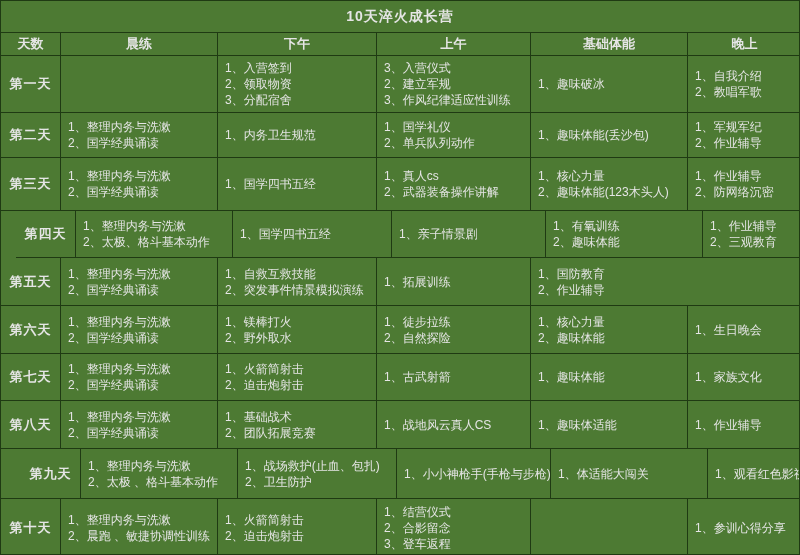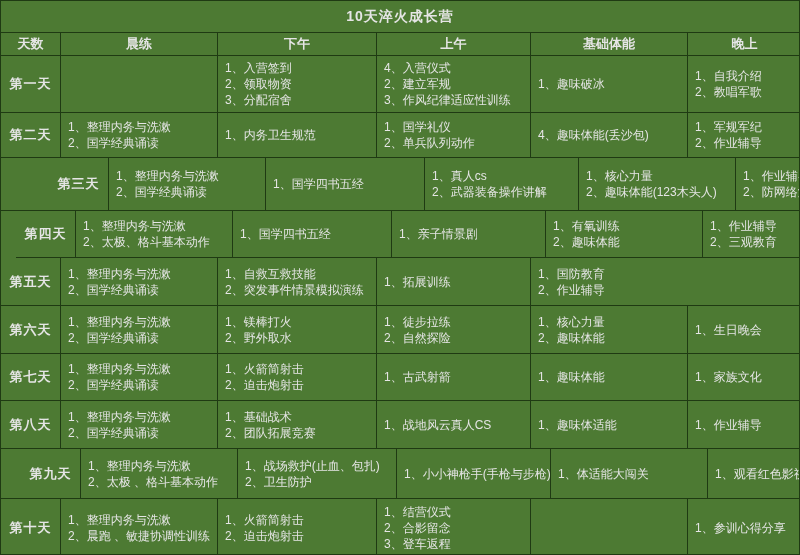--- a/index.html
+++ b/index.html
@@ -59,21 +59,21 @@
   <div id="rows-container">
       <div class="grid-row" style="height: 57px;">
         <div class="cell day-cell">第一天</div>
         <div class="cell item-cell"></div>
         <div class="cell item-cell">
           <div class="item-line">1、入营签到</div>
           <div class="item-line">2、领取物资</div>
           <div class="item-line">3、分配宿舍</div>
         </div>
         <div class="cell item-cell">
-          <div class="item-line">4、入营仪式</div>
+          <div class="item-line">3、入营仪式</div>
           <div class="item-line">2、建立军规</div>
           <div class="item-line">3、作风纪律适应性训练</div>
         </div>
         <div class="cell item-cell">
           <div class="item-line">1、趣味破冰</div>
         </div>
         <div class="cell item-cell">
           <div class="item-line">1、自我介绍</div>
           <div class="item-line">2、教唱军歌</div>
         </div>
@@ -85,28 +85,28 @@
           <div class="item-line">2、国学经典诵读</div>
         </div>
         <div class="cell item-cell">
           <div class="item-line">1、内务卫生规范</div>
         </div>
         <div class="cell item-cell">
           <div class="item-line">1、国学礼仪</div>
           <div class="item-line">2、单兵队列动作</div>
         </div>
         <div class="cell item-cell">
-          <div class="item-line">4、趣味体能(丢沙包)</div>
+          <div class="item-line">1、趣味体能(丢沙包)</div>
         </div>
         <div class="cell item-cell">
           <div class="item-line">1、军规军纪</div>
           <div class="item-line">2、作业辅导</div>
         </div>
       </div>
-      <div class="grid-row" style="height: 53px; padding-left: 48px;">
+      <div class="grid-row" style="height: 53px;">
         <div class="cell day-cell">第三天</div>
         <div class="cell item-cell">
           <div class="item-line">1、整理内务与洗漱</div>
           <div class="item-line">2、国学经典诵读</div>
         </div>
         <div class="cell item-cell">
           <div class="item-line">1、国学四书五经</div>
         </div>
         <div class="cell item-cell">
           <div class="item-line">1、真人cs</div>

